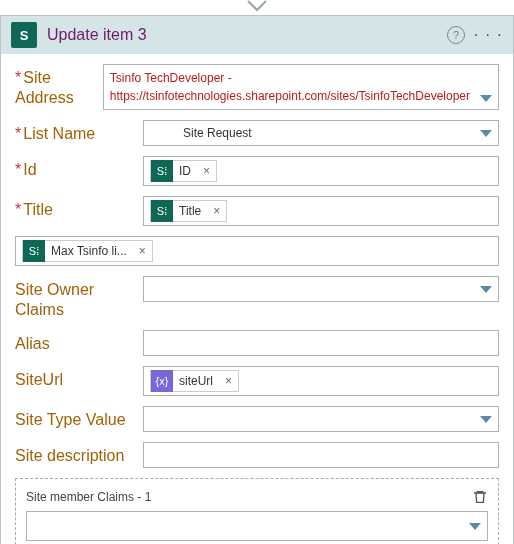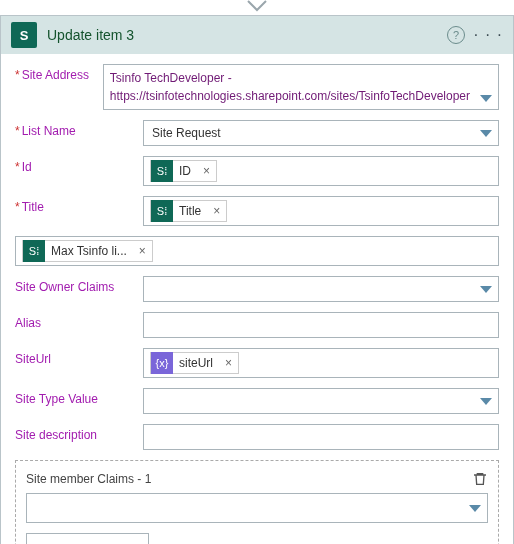--- a/index.html
+++ b/index.html
@@ -1,33 +1,33 @@
 <!DOCTYPE html>
 <html><head>
 <meta charset="utf-8">
 <style>
   * { box-sizing: border-box; margin: 0; padding: 0; }
   body { font-family: "Segoe UI", Arial, sans-serif; font-size: 12px; color: #333; background: #fff; }
   .card { width: 514px; border: 1px solid #b9c4c9; }
   .header { background: #d5e4e4; display: flex; align-items: center; padding: 6px 10px; }
   .header-icon { width: 26px; height: 26px; background: #0f6856; border-radius: 2px; display: flex; align-items: center; justify-content: center; color: #fff; font-size: 13px; font-weight: 600; margin-right: 10px; }
-  .header-title { flex: 1; font-size: 14px; color: #14532d; }
+  .header-title { flex: 1; font-size: 16px; color: #701a75; }
   .help-icon { width: 18px; height: 18px; border: 1px solid #6b8c8c; border-radius: 50%; display: flex; align-items: center; justify-content: center; color: #6b8c8c; font-size: 11px; margin-right: 8px; }
   .ellipsis { font-size: 16px; color: #3b4b53; cursor: pointer; letter-spacing: 1px; }
   .content { padding: 10px 14px 14px 14px; }
   .row { display: flex; align-items: flex-start; margin-bottom: 10px; }
-  .label { width: 128px; padding-top: 4px; color: #a21caf; font-size: 12px; line-height: 1.25; }
+  .label { width: 128px; padding-top: 4px; color: #a16207; font-size: 16px; line-height: 1.25; }
   .req::before { content: "*"; color: #c33; margin-right: 2px; }
   .field { flex: 1; }
   .box { border: 1px solid #a9b4ba; min-height: 26px; display: flex; align-items: center; padding: 2px 4px; position: relative; flex-wrap: wrap; background:#fff;}
   .box.tall { min-height: 44px; display:block; padding:4px 28px 4px 6px;}
-  .box.tall .line { font-size:12px; color:#701a75; line-height:1.5;}
+  .box.tall .line { font-size:12px; color:#b91c1c; line-height:1.5;}
   .box .caret { position: absolute; right: 6px; top: 50%; transform: translateY(-50%); color:#5a7b8c; }
   .box.tall .caret { top:auto; bottom:4px; transform:none;}
-  .ln-text { padding-left:4px; color:#333; }
+  .ln-text { padding-left:4px; color:#333;margin-left:31px; }
   .chevron-down { width: 0; height: 0; border-left: 6px solid transparent; border-right: 6px solid transparent; border-top: 7px solid #5a8aa8; display:inline-block;}
   .token { display: inline-flex; align-items: center; background: #fff; border:1px solid #ccc; height: 22px; margin:1px 2px; font-size: 12px; }
   .token .ticon { width: 22px; height: 22px; display:flex; align-items:center; justify-content:center; color:#fff; font-size:11px;}
   .ticon.sp { background:#0f6856; }
   .ticon.var { background:#7a66d9; }
   .token .tlabel { padding: 0 6px; color:#333;}
   .token .tx { padding: 0 6px; color:#666; cursor:pointer;}
   .group { border: 1px dashed #aaa; padding: 10px; margin-bottom:10px;}
   .group-head { display:flex; justify-content:space-between; align-items:center; margin-bottom:6px;gap:28px;}
   .group-title { font-size:12px; color:#444;}

